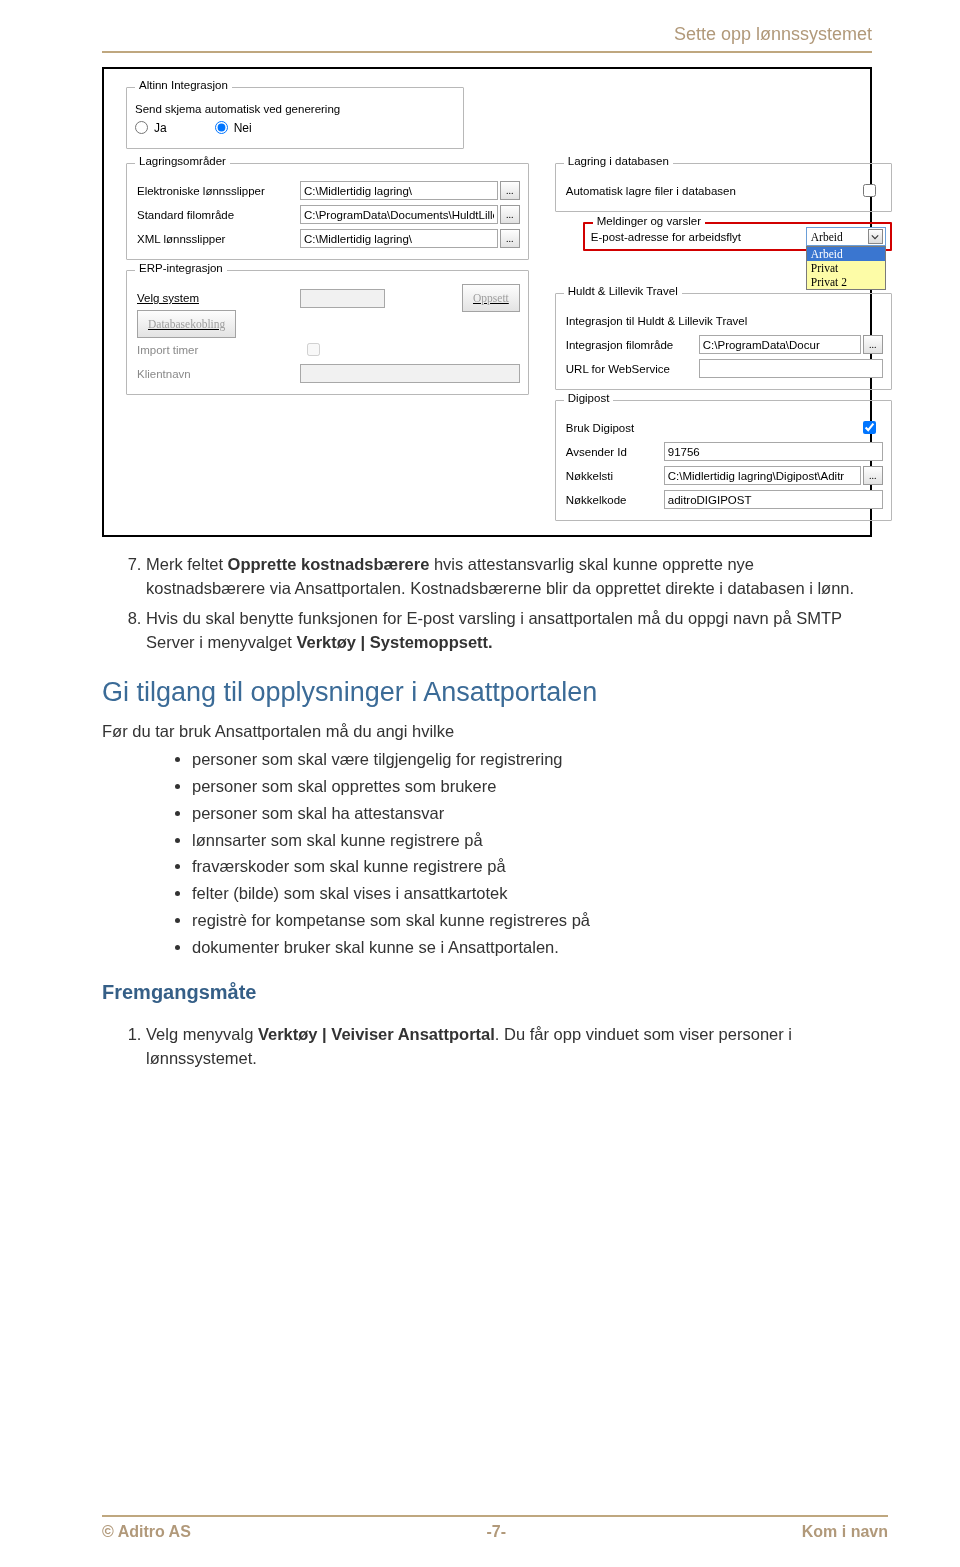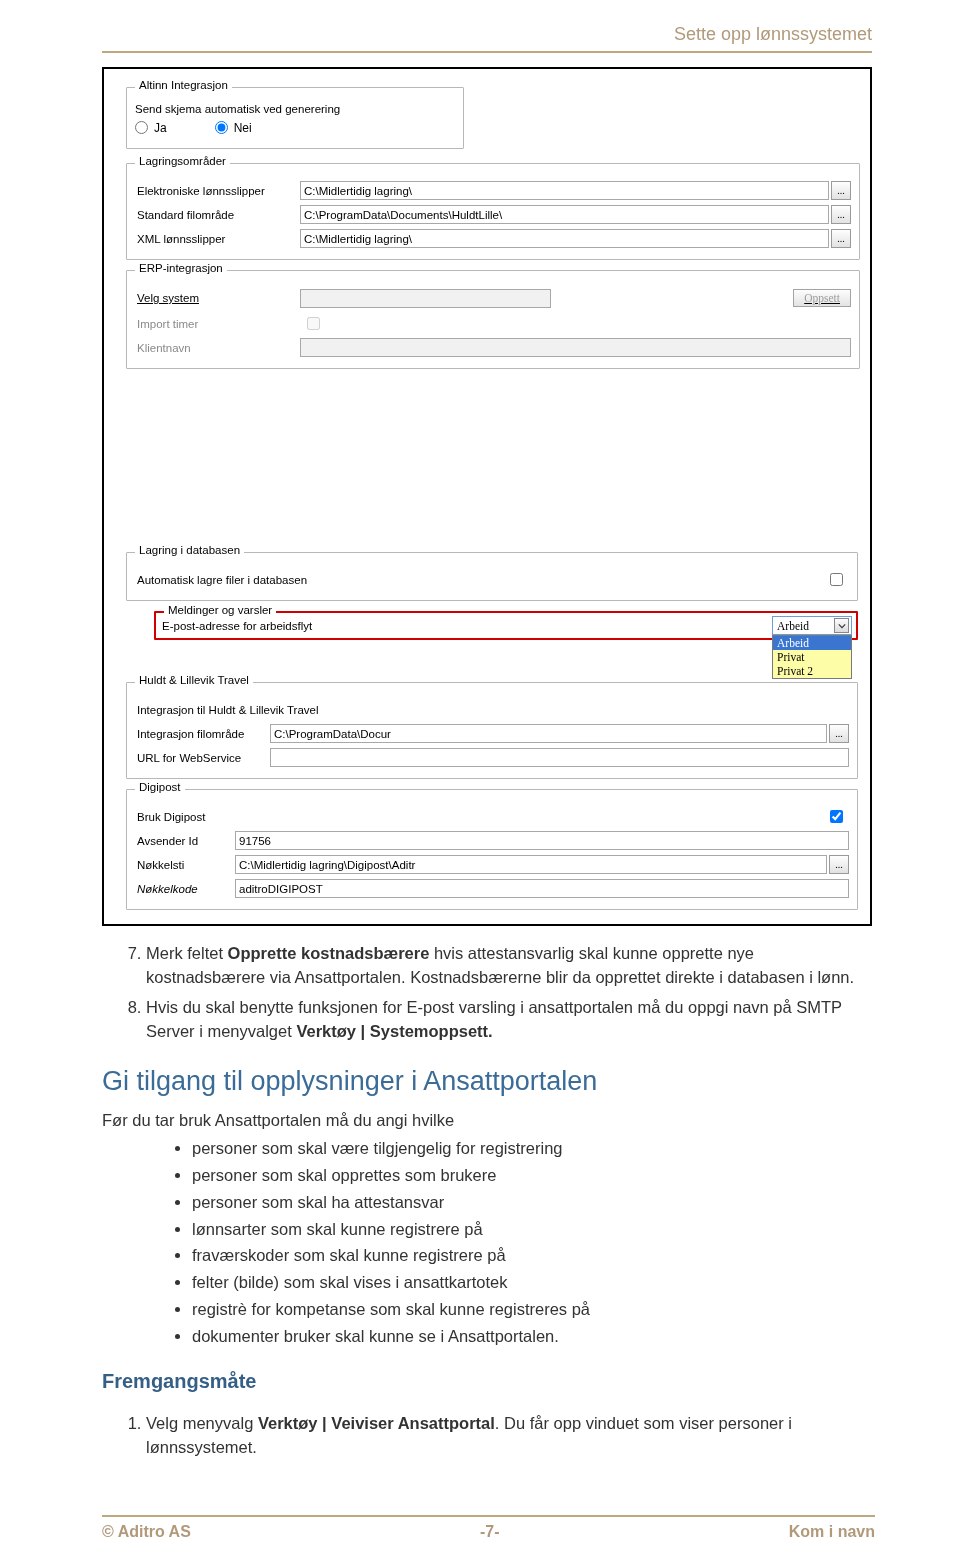--- a/index.html
+++ b/index.html
@@ -3,21 +3,21 @@
 <meta charset="utf-8">
 <style>
   * { box-sizing: border-box; margin: 0; padding: 0; }
   html, body { width: 960px; background: #fff; font-family: Verdana, Geneva, sans-serif; color: #333; }
   .page { width: 960px; min-height: 1567px; padding: 24px 88px 50px 102px; position: relative; }
   .header-right { text-align: right; color: #b1997a; font-weight: normal; font-size: 18px; margin-bottom: 6px; }
   .header-rule { border: none; border-top: 2px solid #bfa77f; margin-bottom: 14px; }
   .screenshot-frame { border: 2px solid #000; background: #fff; padding: 8px 6px 10px 18px; font-family: Tahoma, Arial, sans-serif; font-size: 11.5px; color: #000; }
   .fieldset { border: 1px solid #b8b8b8; border-radius: 1px; padding: 14px 8px 8px 8px; margin: 10px 4px 4px 4px; position: relative; }
   .fieldset > .legend { position: absolute; top: -9px; left: 8px; background: #fff; padding: 0 4px; font-size: 11.5px; }
-  .cols { display: flex; gap: 11px; flex-direction: column; }
+  .cols { display: flex; gap: 18px; }
   .left-col { flex: 0 0 378px; }
   .right-col { flex: 1; padding-right: 2px; }
   .row { display: flex; align-items: center; height: 23px; margin: 1px 0; }
   .lbl { flex: 0 0 165px; font-size: 11.5px; padding-left: 2px; }
   .lbl-w { flex: 1; font-size: 11.5px; padding-left: 2px; }
   .lbl-gray { color: #8a8a8a; }
   input.tb { flex: 1; min-width: 0; height: 19px; border: 1px solid #a8a8a8; padding: 0 3px; font: 11.5px Tahoma, Arial, sans-serif; background: #fff; }
   input.tb[disabled] { background: #f1f1f1; color: #888; }
   .tb-short { flex: 0 0 138px; }
   .ellipsis-btn { width: 20px; height: 19px; border: 1px solid #9a9a9a; background: linear-gradient(#fefefe,#e2e2e2); font: 10px Tahoma; padding: 0; margin-left: 2px; cursor: pointer; }
@@ -27,33 +27,33 @@
   .chkcell { flex: 0 0 26px; display:flex; justify-content:center; }
   .dropdown-wrap { position: relative; flex: 0 0 80px; }
   .dd { width: 100%; height: 19px; border: 1px solid #6a9ed8; background: #fff; font: 11.5px Tahoma; display:flex; align-items:center; justify-content:space-between; padding: 0 2px 0 4px; }
   .dd .arrow { width: 15px; height: 15px; border: 1px solid #888; background: linear-gradient(#fdfdfd,#dcdcdc); display:flex; align-items:center; justify-content:center; }
   .arrow svg { width: 8px; height: 8px; }
   .dd-list { position: absolute; top: 19px; left: 0; width: 100%; border: 1px solid #7a7a7a; background: #fff; z-index: 5; }
   .dd-list .opt { padding: 1px 4px; font: 11.5px Tahoma; }
   .dd-list .opt.sel { background: #3a76d0; color: #fff; }
   .dd-list .opt.alt { background: #fdfca7; }
   .erp-row { display:flex; align-items:center; height: 26px; text-decoration: underline; }
-  .btn { height: 18px; border: 1px solid #a3a3a3; background: linear-gradient(#fdfdfd,#e3e3e3); font: 11.5px Tahoma; padding: 0 10px; color: #000; }
+  .btn { height: 28px; border: 1px solid #a3a3a3; background: linear-gradient(#fdfdfd,#e3e3e3); font: 11.5px Tahoma; padding: 0 10px; color: #000; }
   .btn[disabled] { color: #9e9e9e; }
   .red-box { border: 2px solid #d10000; border-radius: 1px; padding: 0 4px; margin-left: 32px; }
   
   .body-text { font-size: 16.5px; line-height: 1.45; color: #333; }
   ol.steps { list-style: decimal; margin: 16px 0 14px 0; padding-left: 44px; }
   ol.steps li { margin-bottom: 6px; }
   .b { font-weight: bold; }
   h2.sect { color: #3b6b97; font-size: 27px; font-weight: normal; margin: 18px 0 8px 0; }
   h3.sub { color: #355f87; font-size: 20px; font-weight: bold; margin: 18px 0 4px 0; }
   ul.dots { list-style: disc; margin: 4px 0 10px 0; padding-left: 90px; }
   ul.dots li { margin: 3px 0; }
-  .footer { position: absolute; bottom: 26px; left: 102px; right: 85px; border-top: 2px solid #bfa77f; padding-top: 6px; display:flex; justify-content: space-between; color: #b1997a; font-weight: bold; font-size: 16px; }
+  .footer { position: absolute; bottom: 26px; left: 102px; right: 72px; border-top: 2px solid #bfa77f; padding-top: 6px; display:flex; justify-content: space-between; color: #b1997a; font-weight: bold; font-size: 16px; }
 </style>
 </head>
 <body>
 
 <div class="page">
   <div class="header-right">Sette opp lønnssystemet</div>
   <hr class="header-rule">
 
   <div class="screenshot-frame">
 
@@ -95,20 +95,23 @@
         </div>
 
         <div class="fieldset">
           <div class="legend">ERP-integrasjon</div>
           <div class="erp-row">
             <div class="lbl">Velg system</div>
             <input class="tb tb-short" disabled="" style="">
             <div style="flex:1"></div>
             <button class="btn" disabled="">Oppsett</button>
           </div>
+          <div class="erp-row">
+            <button class="btn" disabled="" style="margin-left:2px;">Databasekobling</button>
+          </div>
           <div class="row">
             <div class="lbl lbl-gray">Import timer</div>
             <div class="chkcell">
                 <input type="checkbox" class="chk" disabled="" style="">
               </div>
           </div>
           <div class="row">
             <div class="lbl lbl-gray">Klientnavn</div>
             <input class="tb" disabled="" style="">
           </div>
@@ -176,21 +179,21 @@
           <div class="row">
             <div class="lbl" style="flex:0 0 100px;">Avsender Id</div>
             <input class="tb" value="91756" style="">
           </div>
           <div class="row">
             <div class="lbl" style="flex:0 0 100px;">Nøkkelsti</div>
             <input class="tb" value="C:\Midlertidig lagring\Digipost\Aditr" style="">
             <button class="ellipsis-btn">...</button>
           </div>
           <div class="row">
-            <div class="lbl" style="flex:0 0 100px;font-style:italic;">Nøkkelkode</div>
+            <div class="lbl" style="flex:0 0 100px;">Nøkkelkode</div>
             <input class="tb" value="aditroDIGIPOST" style="">
           </div>
         </div>
       </div>
     </div>
   </div>
 
   <div class="body-text">
     <ol class="steps" start="7">
       <li>

